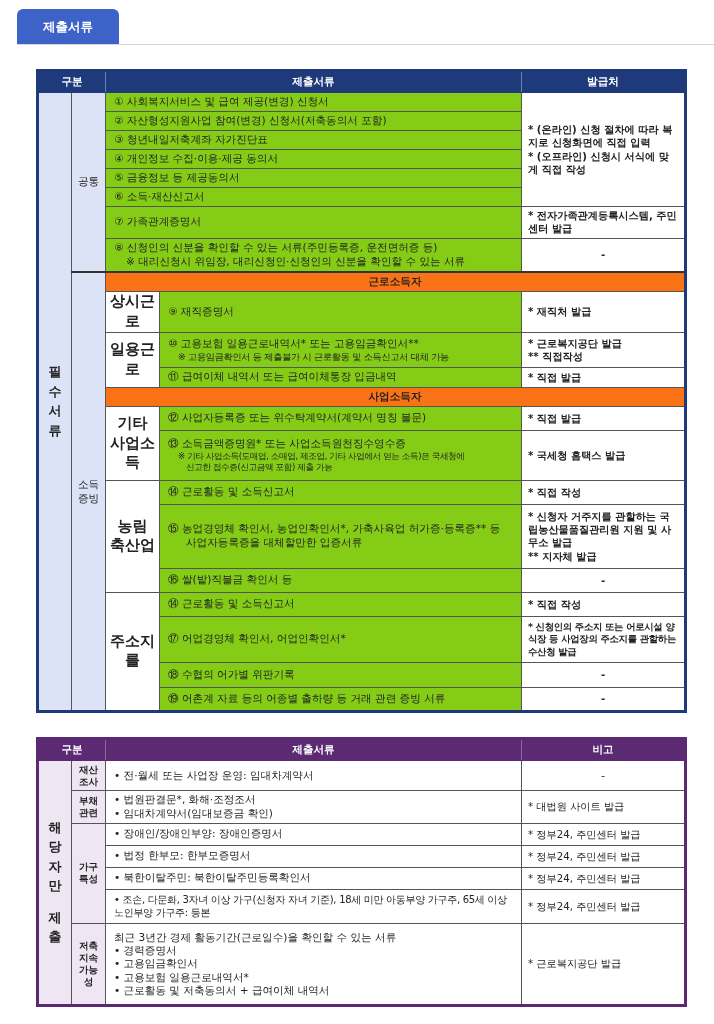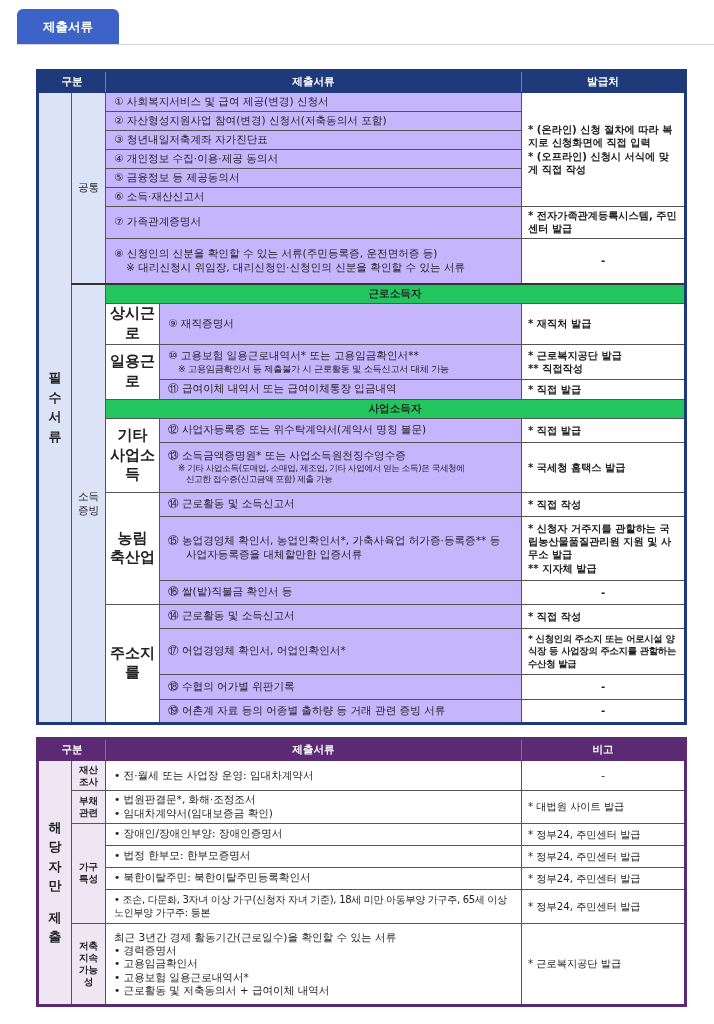--- a/index.html
+++ b/index.html
@@ -12,23 +12,23 @@
 
   table { border-collapse: collapse; position: absolute; table-layout: fixed; font-size: 10.6px; }
   td, th { border: 1px solid #555; vertical-align: middle; line-height: 1.32; }
 
   
   #t1 { left: 36px; top: 69px; width: 648px; border: 3px solid #1f3a7a; }
   #t1 th { background: #1f3a7a; color: #fff; font-weight: bold; font-size: 10.6px; height: 22px; border-color: #1f3a7a; border-right: 1px solid #6b7fb0; }
   #t1 .c-cat1 { background: #dde3f6; text-align: center; font-weight: bold; font-size: 13px; }
   #t1 .c-cat2 { background: #dde3f6; text-align: center; font-weight: normal; font-size: 10.6px; }
   #t1 .c-sub { background: #fff; text-align: center; font-weight: bold; font-size: 15px; padding: 0 2px; }
-  #t1 .c-doc { padding: 2px 8px; background: #c4b5fd; margin-left: 11px; }
+  #t1 .c-doc { padding: 2px 8px; background: #84cc16; margin-left: 11px; }
   #t1 .c-iss { padding: 2px 6px; background: #fff; font-size: 10.2px; font-weight: bold; }
-  #t1 .c-sec { background: #22c55e; text-align: center; font-weight: bold; padding: 2px 0; }
+  #t1 .c-sec { background: #f97316; text-align: center; font-weight: bold; padding: 2px 0; }
   .center { text-align: center; }
   .note { font-size: 9.2px; padding-left: 10px; display: block; letter-spacing: -0.3px; }
   .note2 { font-size: 8.6px; padding-left: 10px; display: block; letter-spacing: -0.4px; }
   .thick-top td { border-top: 2px solid #333; }
 
   
   #t2 { left: 36px; top: 737px; width: 648px; border: 3px solid #5b2a72; }
   #t2 th { background: #5b2a72; color: #fff; font-weight: bold; font-size: 10.6px; height: 22px; border-color: #5b2a72; border-right: 1px solid #8a6a9c; }
   #t2 .c-cat1 { background: #efe6f4; text-align: center; font-weight: bold; font-size: 13px; }
   #t2 .c-cat2 { background: #efe6f4; text-align: center; font-weight: bold; font-size: 9.6px; line-height: 1.25; }
@@ -90,21 +90,21 @@
     <tr style="height:19px">
         <td colspan="2" class="c-doc">⑤ 금융정보 등 제공동의서</td>
       </tr>
     <tr style="height:19px">
         <td colspan="2" class="c-doc">⑥ 소득·재산신고서</td>
       </tr>
     <tr style="height:30px">
       <td colspan="2" class="c-doc">⑦ 가족관계증명서</td>
       <td class="c-iss">* 전자가족관계등록시스템, 주민센터 발급</td>
     </tr>
-    <tr style="height:46px">
+    <tr style="height:34px">
       <td colspan="2" class="c-doc">
         <span class="bul">⑧ 신청인의 신분을 확인할 수 있는 서류(주민등록증, 운전면허증 등)</span>
         <span class="bul" style="padding-left:12px">※ 대리신청시 위임장, 대리신청인·신청인의 신분을 확인할 수 있는 서류</span>
       </td>
       <td class="c-iss center">-</td>
     </tr>
 
     <tr class="thick-top" style="height:18px">
       <td rowspan="18" class="c-cat2">소득<br>증빙</td>
       <td colspan="3" class="c-sec">근로소득자</td>

